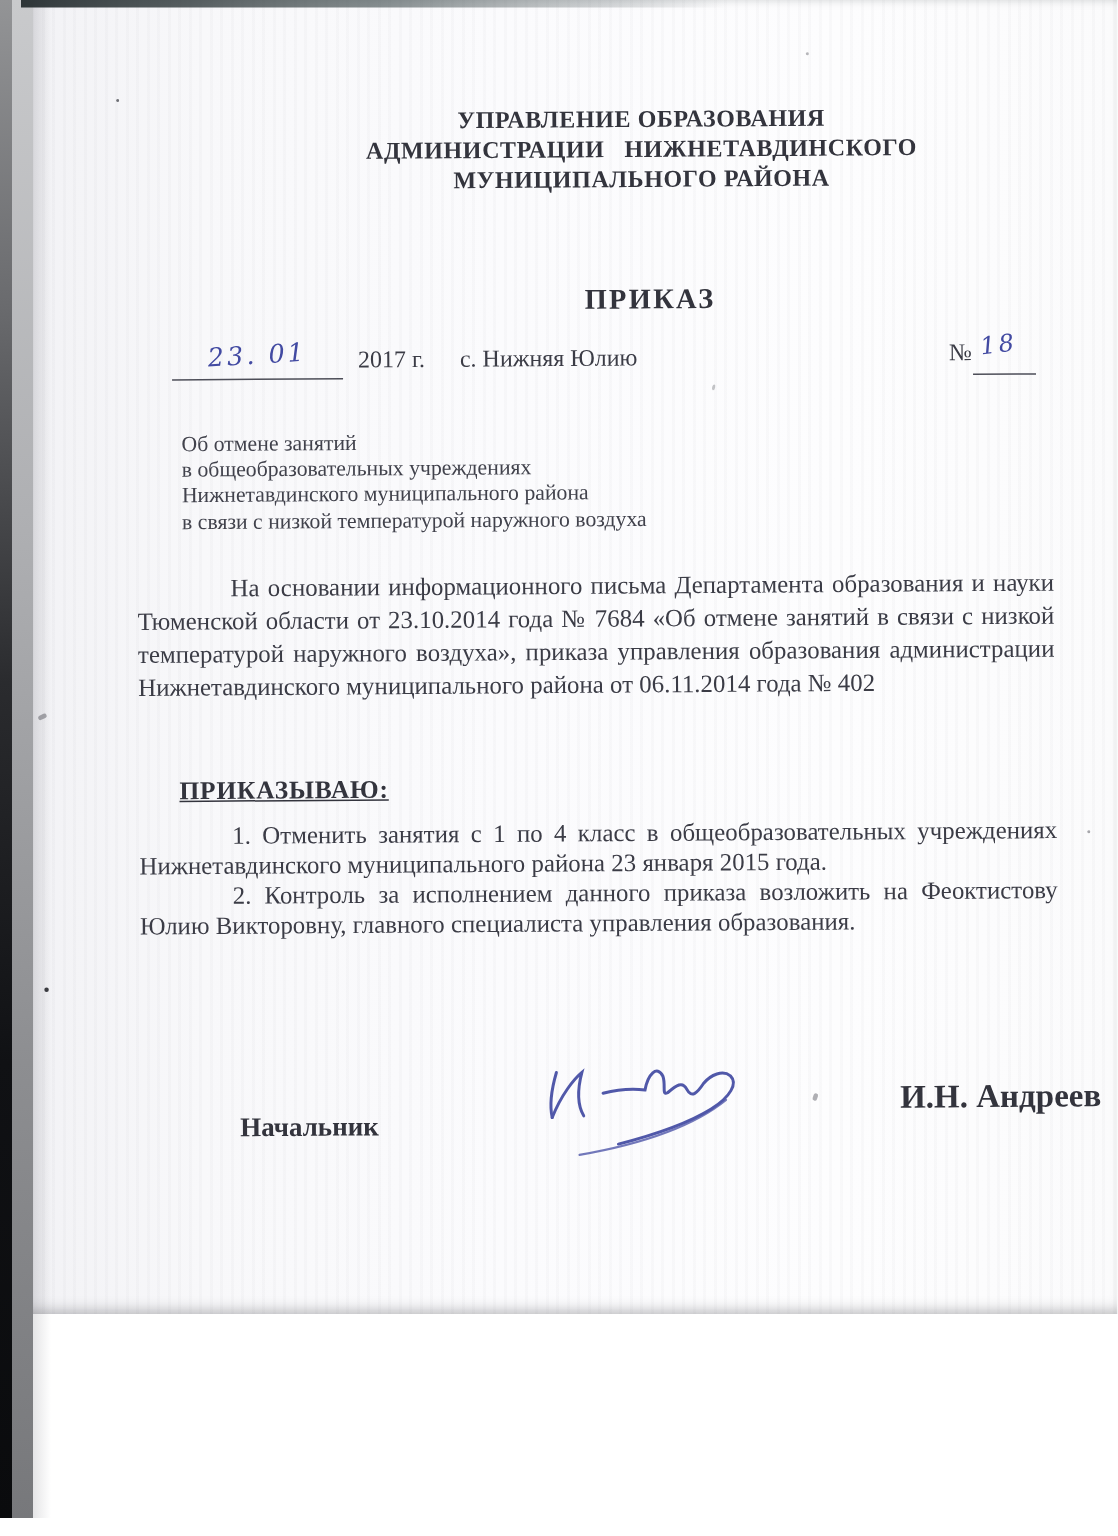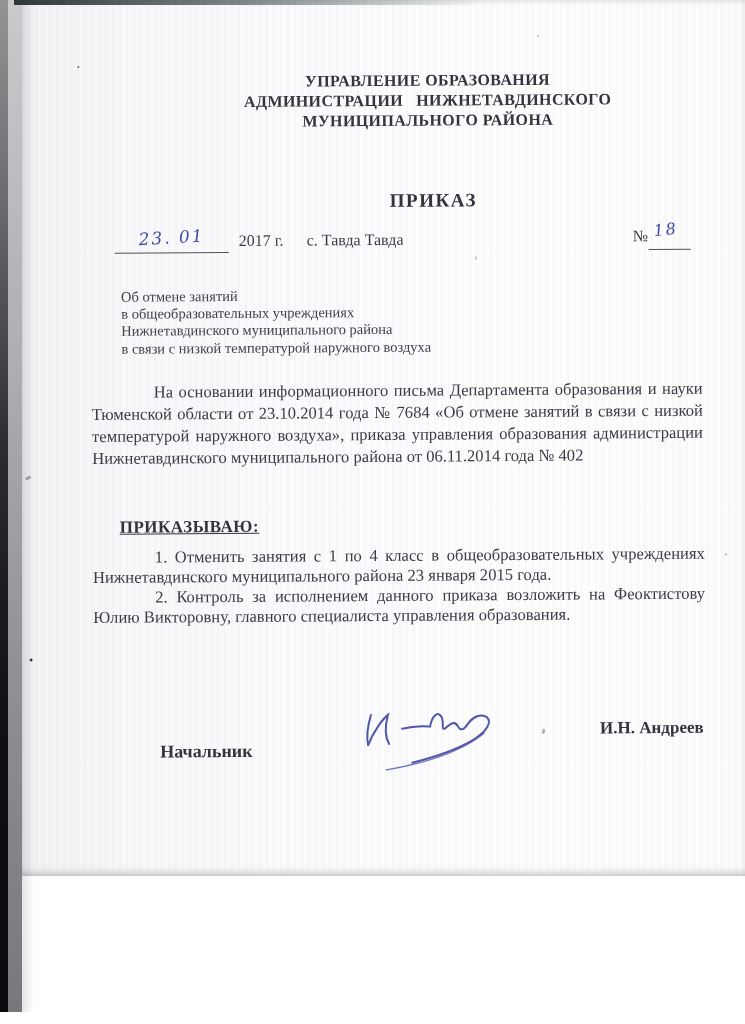--- a/index.html
+++ b/index.html
@@ -50,21 +50,21 @@
     font-size:14.5px;line-height:17.2px;color:#41424c;}
   .preamble{position:absolute;left:92px;top:380px;width:611px;
     font-size:16.6px;line-height:22px;text-align:justify;text-indent:62px;color:#3b3c46;}
   .order-heading{position:absolute;left:119px;top:516px;
     font-weight:bold;font-size:17px;letter-spacing:.5px;color:#33343d;text-decoration:underline;}
   .items{position:absolute;left:92px;top:546px;width:612px;
     font-size:16.6px;line-height:20px;text-align:justify;color:#3b3c46;}
   .items p{margin:0;text-indent:62px;}
 
   .sig-position{position:absolute;left:158px;top:727px;font-weight:bold;font-size:18px;color:#33343d;margin-top:13px;}
-  .sig-name{position:absolute;left:598px;top:720px;font-weight:bold;font-size:17px;color:#33343d;}
+  .sig-name{position:absolute;left:598px;top:720px;font-weight:bold;font-size:22px;color:#33343d;}
   .sig-svg{position:absolute;left:322px;top:690px;}
 
   .speck{position:absolute;background:#6f7076;border-radius:50%;}
 </style>
 </head>
 <body>
 
 <div class="viewport">
   <div class="scan">
     <div class="streaks"></div>
@@ -79,21 +79,21 @@
         <div>УПРАВЛЕНИЕ ОБРАЗОВАНИЯ</div>
         <div>АДМИНИСТРАЦИИ&nbsp;&nbsp;&nbsp;НИЖНЕТАВДИНСКОГО</div>
         <div>МУНИЦИПАЛЬНОГО РАЙОНА</div>
       </div>
 
       <div class="doc-title">ПРИКАЗ</div>
 
       <div class="date-underline"></div>
       <div class="date-hw hw">23. 01</div>
       <div class="date-year">2017 г.</div>
-      <div class="date-place">с. Тавда Тавда</div>
+      <div class="date-place">с. Нижняя Юлию</div>
       <div class="num-label">№</div>
       <div class="num-underline"></div>
       <div class="num-hw hw">18</div>
 
       <div class="subject">
         <div>Об отмене занятий</div>
         <div>в общеобразовательных учреждениях</div>
         <div>Нижнетавдинского муниципального района</div>
         <div>в связи с низкой температурой наружного воздуха</div>
       </div>

